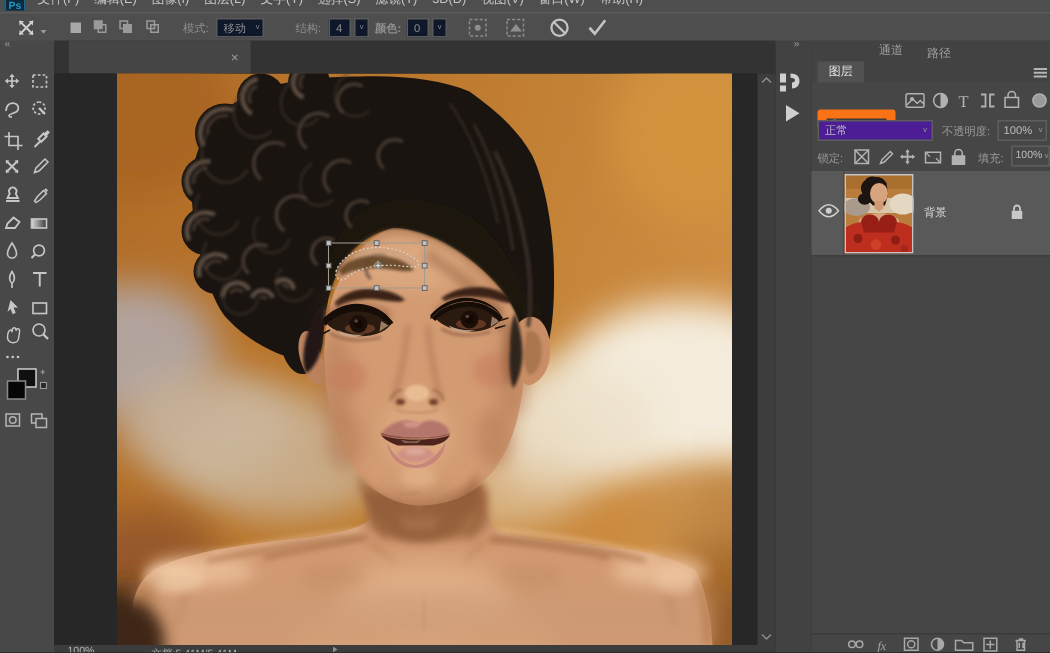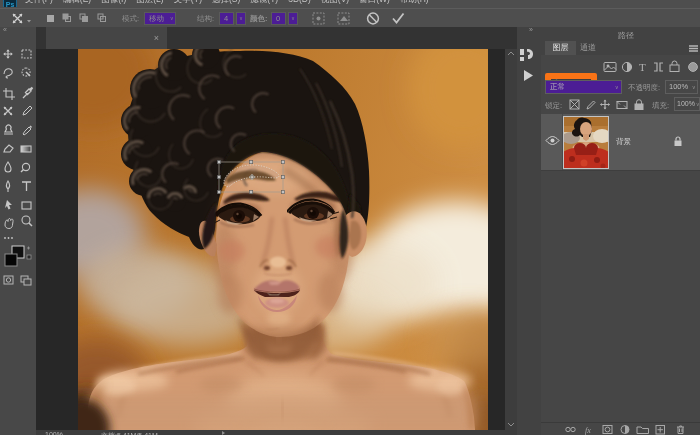--- a/index.html
+++ b/index.html
@@ -22,21 +22,21 @@
   #tab .tx{position:absolute;left:5px;top:0;}
   #tab .cl{position:absolute;right:8px;top:0;color:#9a9a9a;font-size:9px;}
   #canvas{left:36px;top:49px;width:469px;height:381px;background:#272727;}
   #photo{position:absolute;left:42px;top:0;width:410px;height:381px;}
   #vscroll{left:505px;top:49px;width:12px;height:381px;background:#3d3d3d;}
   #dock{left:517px;top:27px;width:24px;height:408px;background:#424242;}
   #panel{left:541px;top:27px;width:159px;height:408px;background:#464646;}
   #status{left:36px;top:430px;width:481px;height:5px;background:#3c3c3c;overflow:hidden;
      color:#b4b4b4;font-size:7px;}
   .dim{color:#8e8e8e;}
-  .ddbox{position:absolute;background:#4c1d95;border:1px solid #5a5a5a;box-sizing:border-box;
+  .ddbox{position:absolute;background:#0f172a;border:1px solid #5a5a5a;box-sizing:border-box;
      color:#8e8e8e;font-size:7.5px;}
 </style>
 </head>
 <body>
 
 <div id="menubar" class="abs">
   <div id="pslogo">Ps</div>
   <div class="menuitems">
     <span>文件(F)</span><span>编辑(E)</span><span>图像(I)</span><span>图层(L)</span><span>文字(Y)</span><span>选择(S)</span><span>滤镜(T)</span><span>3D(D)</span><span>视图(V)</span><span>窗口(W)</span><span>帮助(H)</span>
   </div>
@@ -448,21 +448,21 @@
       <path d="M7 27 l9 5.5 l-9 5.5 z"></path>
     </g>
   </svg>
 </div>
 
 <div id="panel" class="abs">
 
   <div class="abs" style="left:0;top:0;width:159px;height:14px;background:#424242;"></div>
   <div class="abs" style="left:0;top:14px;width:159px;height:14px;background:#424242;"></div>
   <div class="abs" style="left:4px;top:14px;width:31px;height:14px;background:#515151;color:#e4e4e4;font-size:8px;line-height:14px;text-align:center;">图层</div>
-  <div class="abs" style="left:39px;top:14px;width:28px;height:14px;color:#9f9f9f;font-size:8px;line-height:14px;">通道</div>
+  <div class="abs" style="left:39px;top:0;width:28px;height:14px;color:#9f9f9f;font-size:8px;line-height:14px;text-align:center;">通道</div>
   <div class="abs" style="left:71px;top:2px;width:28px;height:14px;color:#9f9f9f;font-size:8px;line-height:14px;text-align:center;">路径</div>
   <svg class="abs" style="left:148px;top:18px" width="10" height="8">
       <path d="M0 1 h9 M0 3.5 h9 M0 6 h9" stroke="#b5b5b5" stroke-width="1.4"></path>
     </svg>
 
   <div class="abs" style="left:4px;top:46px;width:52px;height:14px;background:#3d3d3d;border:6px solid #f97316;border-radius:2px;box-sizing:border-box;color:#979797;font-size:7.5px;line-height:12px;">
     <svg width="9" height="9" style="vertical-align:-1px;margin-left:2px">
         <circle cx="3.5" cy="3.5" r="2.4" stroke="#9a9a9a" fill="none"></circle>
         <path d="M5.5 5.5 l2 2" stroke="#9a9a9a"></path>
       </svg> 类型 <span style="float:right;margin-right:2px;font-size:5px;">v</span>

